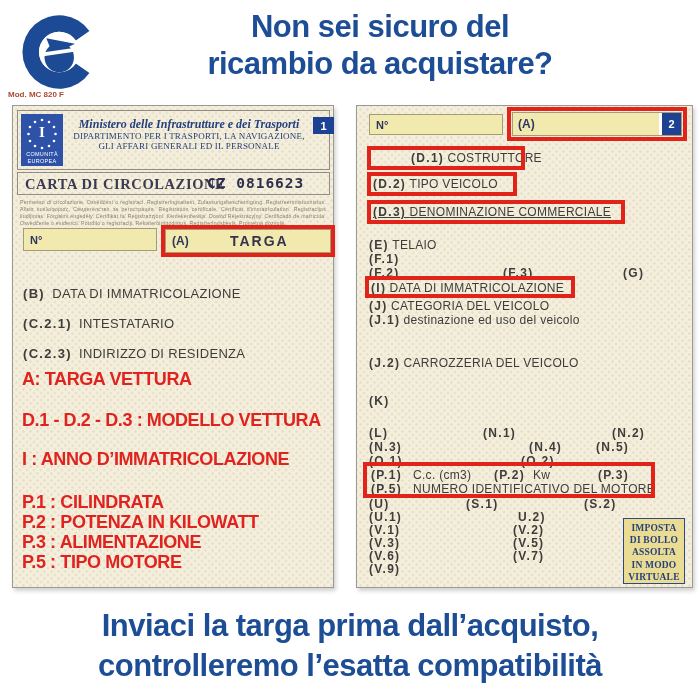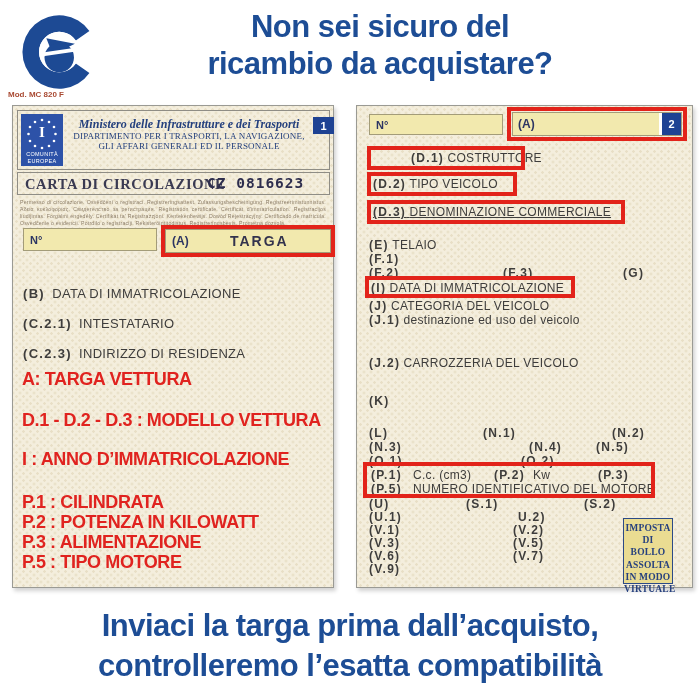--- a/index.html
+++ b/index.html
@@ -54,21 +54,21 @@
   .carta-box{position:absolute;left:4px;top:66px;width:313px;height:23px;border:1px solid #8f8d85;box-sizing:border-box;}
   .carta-title{position:absolute;left:7px;top:3px;font-family:"Liberation Serif",serif;font-weight:bold;font-size:14.5px;color:#3a3a52;letter-spacing:0.6px;}
   .carta-num{position:absolute;left:189px;top:2px;font-family:"DejaVu Sans Mono",monospace;font-weight:bold;font-size:14.5px;color:#2e2e4e;letter-spacing:1px;}
   .multilang{
     position:absolute;left:7px;top:93px;width:306px;font-size:5.2px;line-height:7px;
     color:#8c7d68;text-align:justify;letter-spacing:0.2px;
   }
   .annot{position:absolute;color:#e0231f;font-weight:bold;font-size:18px;letter-spacing:-0.4px;white-space:nowrap;}
   
   .stamp{
-    position:absolute;left:266px;top:412px;width:50px;height:66px;box-sizing:border-box;
+    position:absolute;left:266px;top:412px;width:62px;height:66px;box-sizing:border-box;
     background:#eadc92;border:1.5px solid #2c4a86;text-align:center;
     font-family:"Liberation Serif",serif;font-weight:bold;font-size:9.5px;line-height:12.2px;
     color:#27417e;padding-top:3px;letter-spacing:0.2px;
   }
 </style>
 </head>
 <body>
 
 <div class="abs" style="left:16px;top:4px;width:92px;height:96px;">
   <svg width="92" height="96" viewBox="0 0 100 104">

